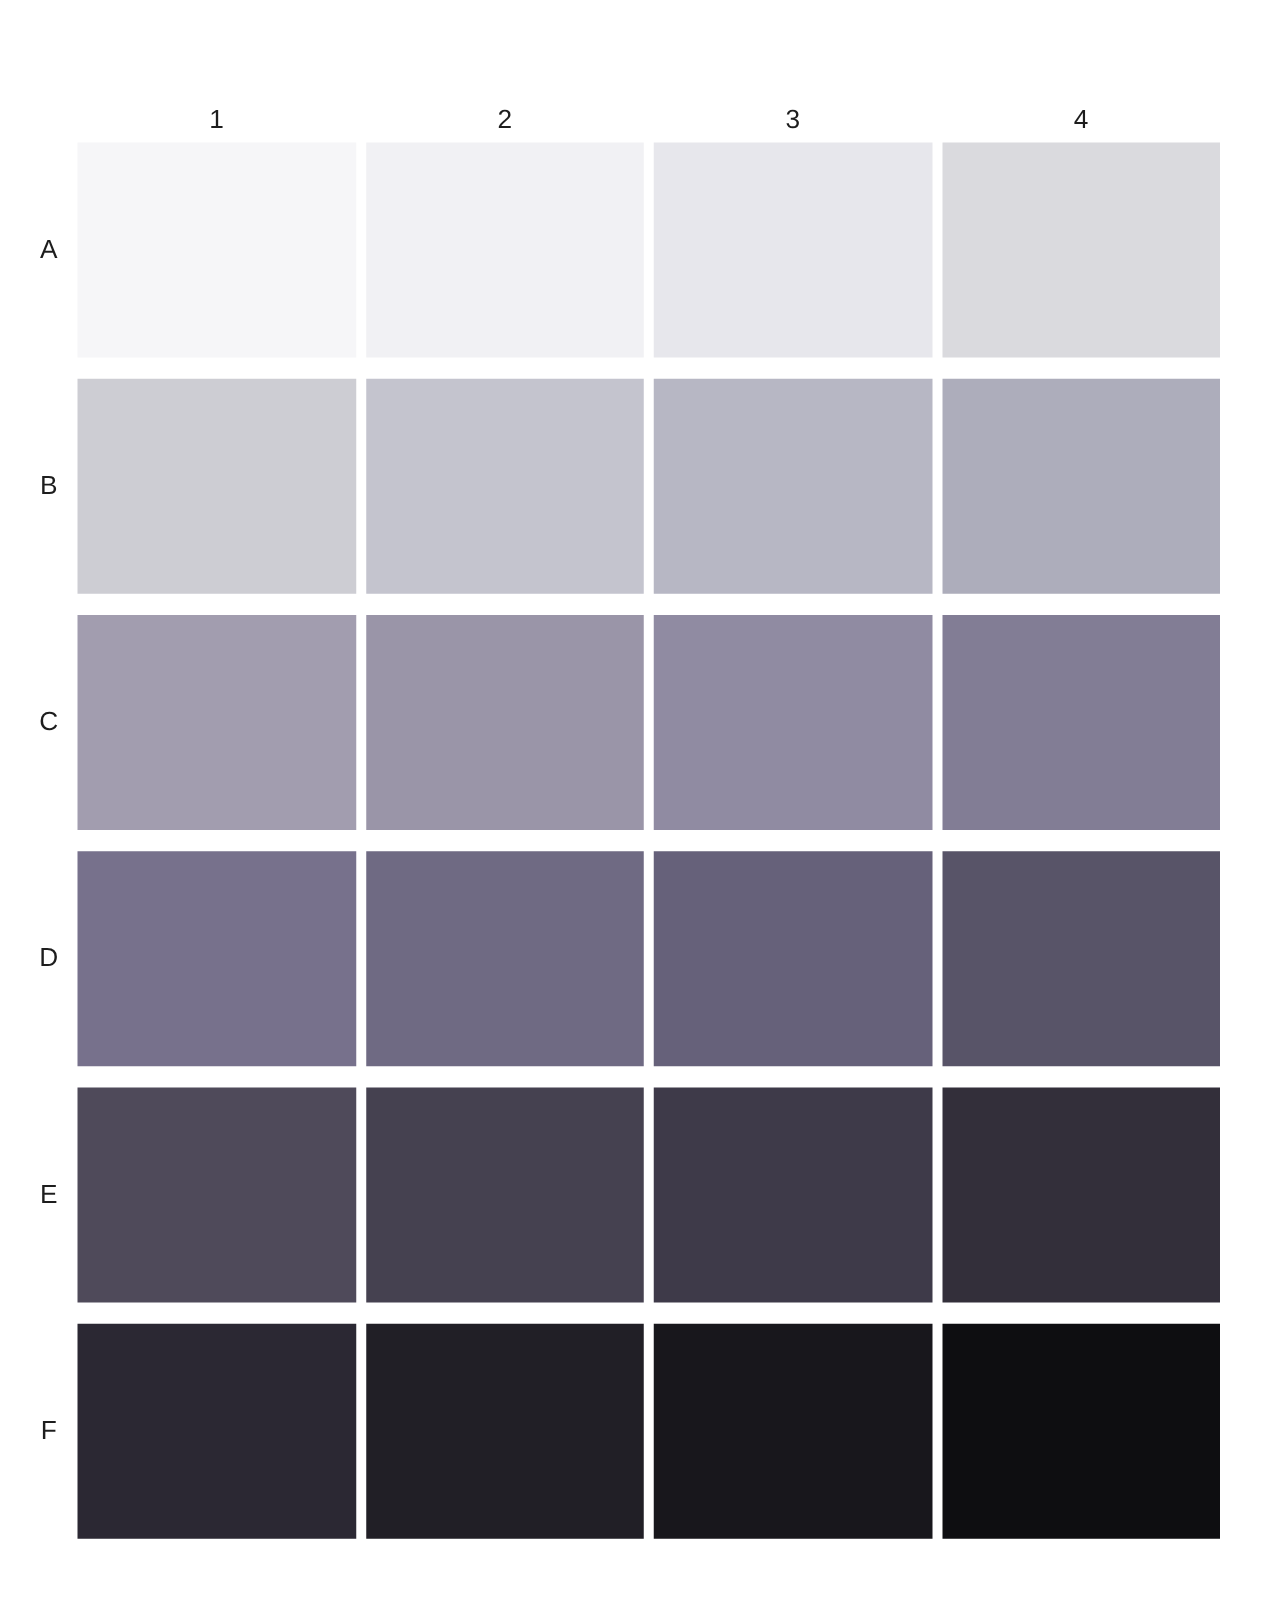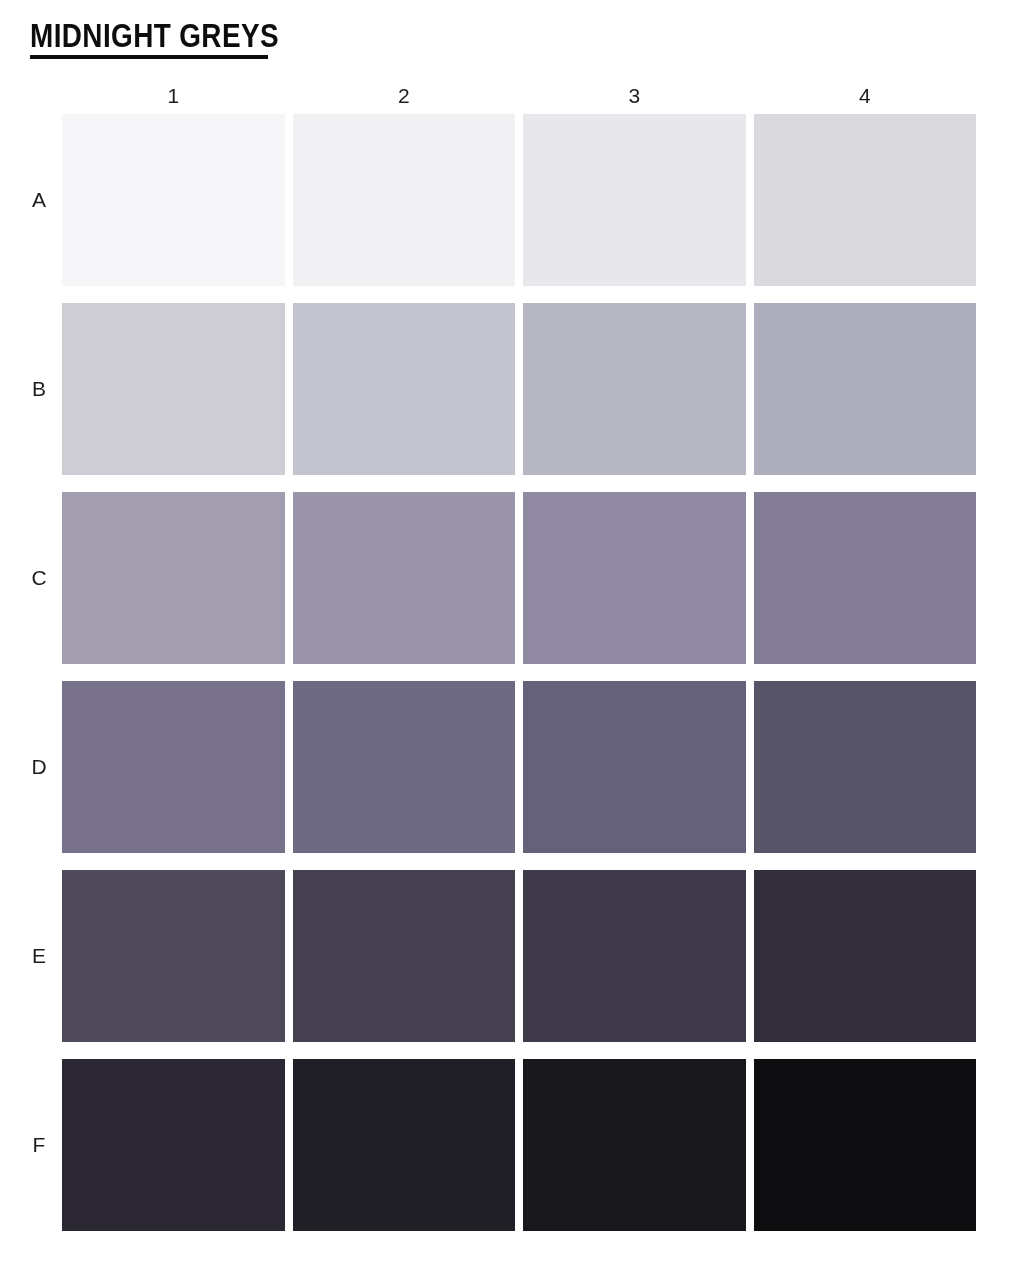--- a/index.html
+++ b/index.html
@@ -92,24 +92,20 @@
     color: #1d1d1d;
     width: 20px;
     text-align: center;
   }
 </style>
 </head>
 <body>
 
 <div class="sheet">
 
-  <div class="title-block">
-    <div class="title-text">MIDNIGHT GREYS</div>
-    <div class="title-rule"></div>
-  </div>
 
   <div class="grid-wrap">
 
     <div class="col-header-row">
       <div class="col-header">1</div>
       <div class="col-header">2</div>
       <div class="col-header">3</div>
       <div class="col-header">4</div>
     </div>
 

